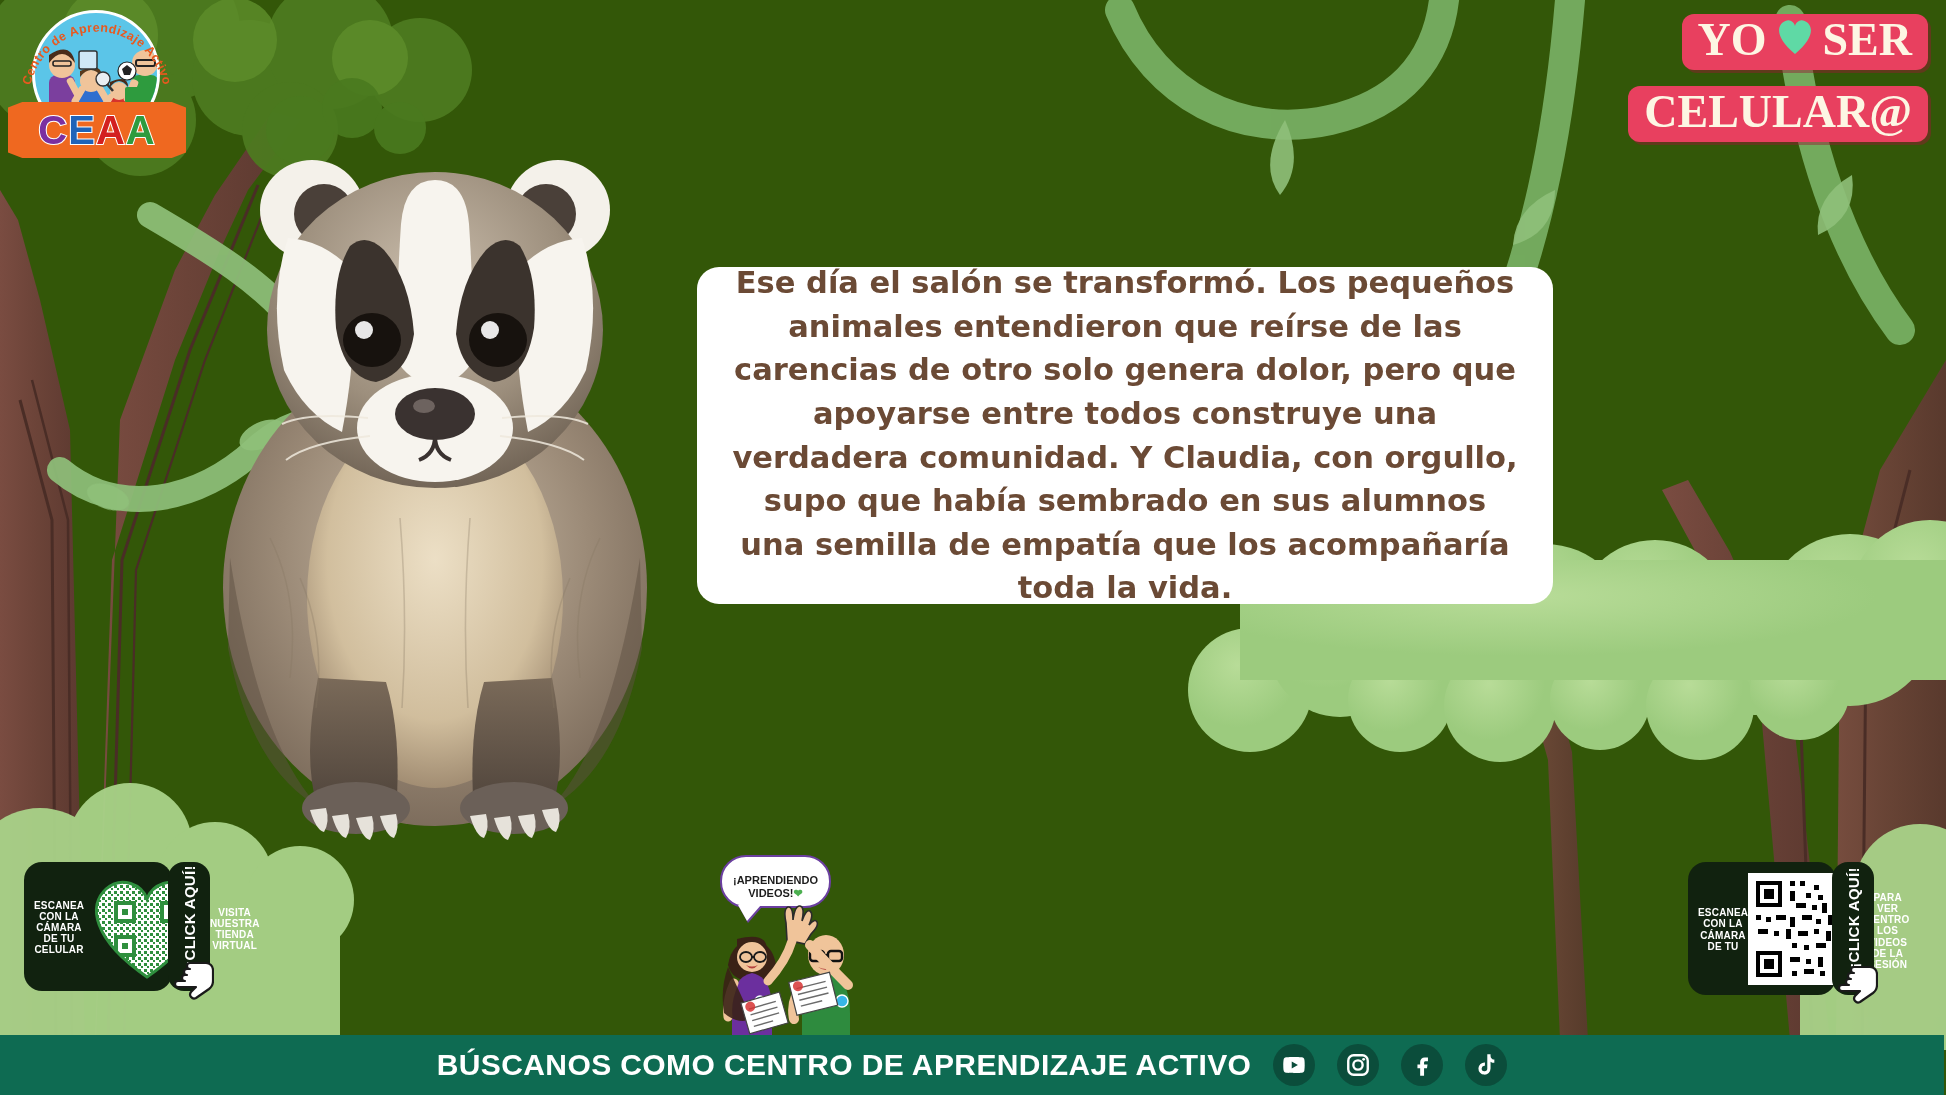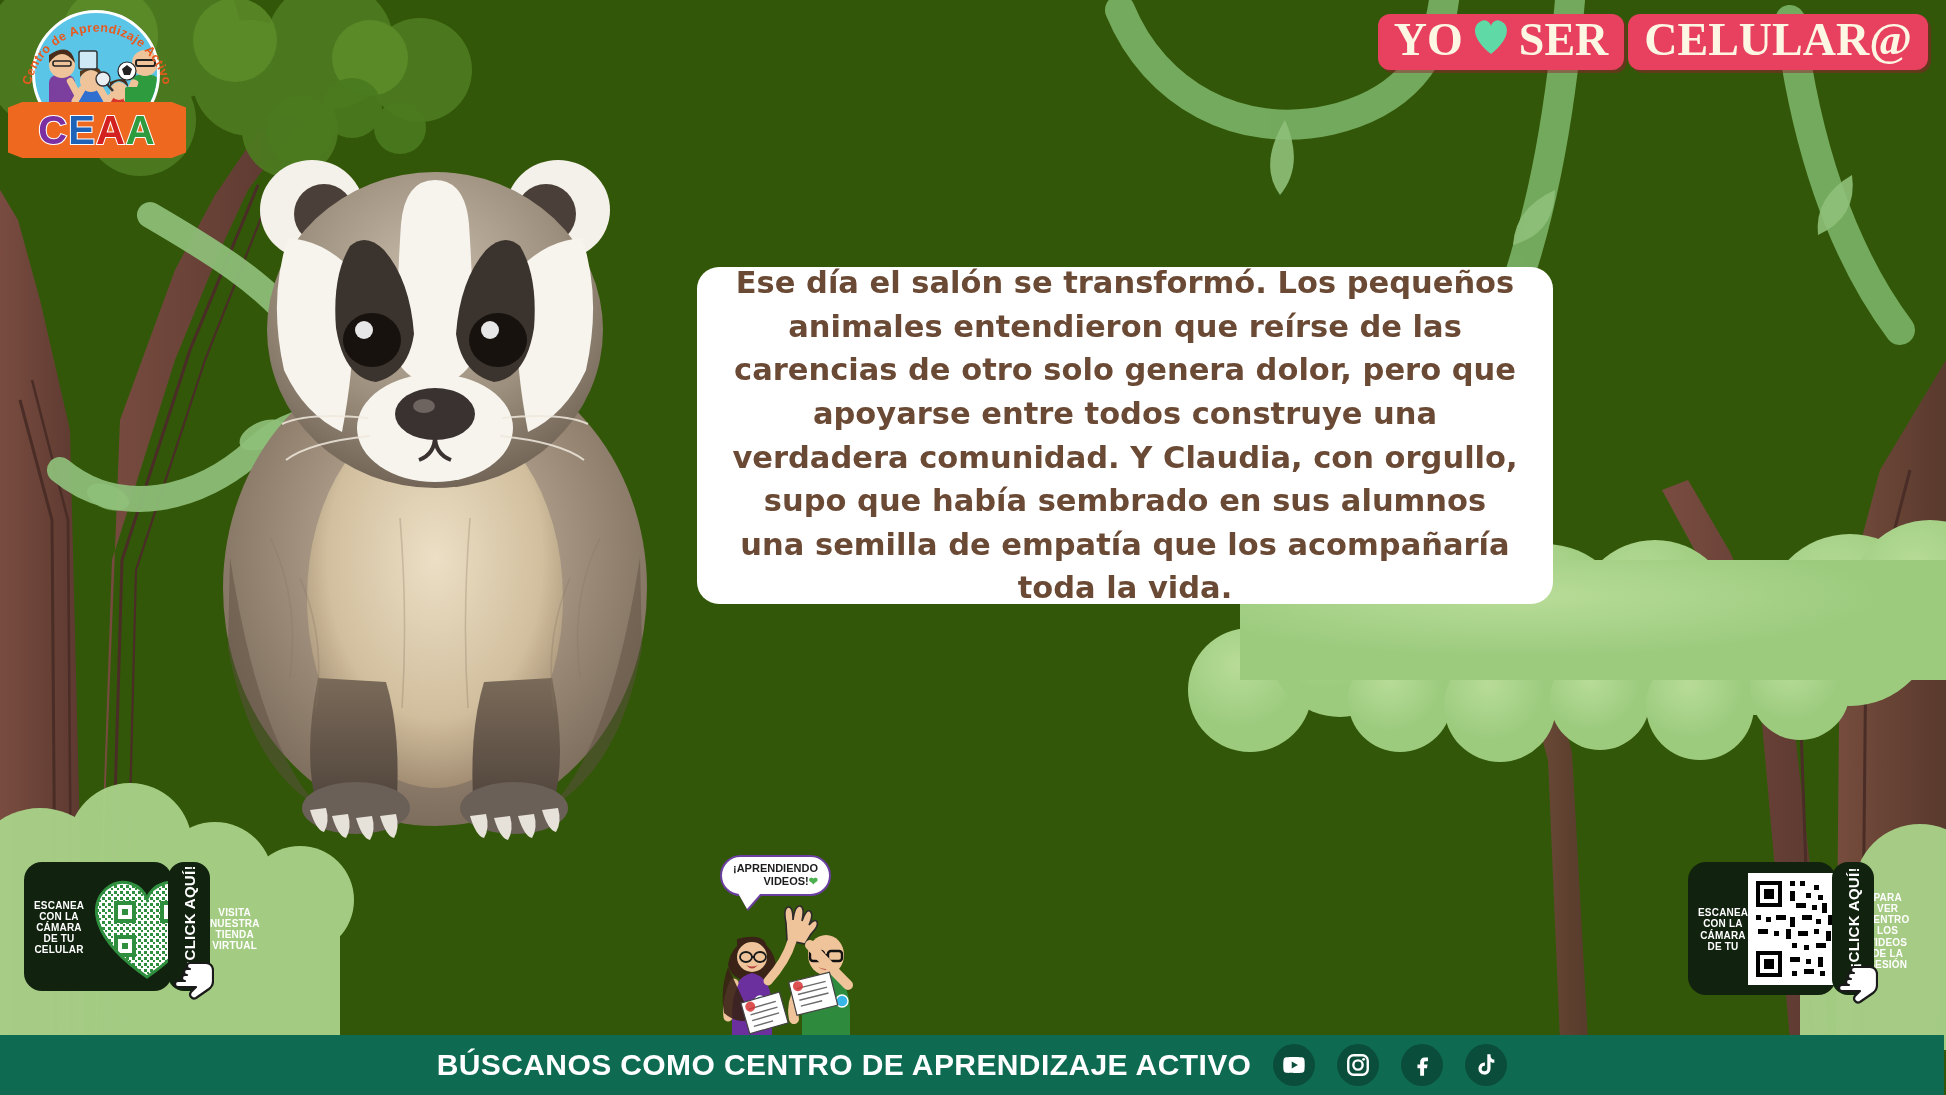--- a/index.html
+++ b/index.html
@@ -54,21 +54,21 @@
     font-family: "Liberation Sans", sans-serif;
     -webkit-text-stroke: 2px #ffffff;
     paint-order: stroke fill;
   }
   .c-l1 { color: #7b2fa0; } .c-l2 { color: #1f63b8; }
   .c-l3 { color: #d32020; } .c-l4 { color: #2e9b3e; }
 
   
   .maestro {
     position: absolute; right: 18px; top: 14px;
-    display: flex; flex-direction: row; align-items: flex-end; gap: 4px;
+    display: flex; flex-direction: column; align-items: flex-end; gap: 16px;
   }
   .m-line {
     background: #e8405f;
     border-radius: 12px;
     padding: 3px 16px 7px 16px;
     color: #fdf6e3;
     font-family: "Liberation Serif", serif;
     font-weight: bold;
     font-size: 46px;
     line-height: 1.0;
@@ -138,22 +138,22 @@
   }
   #qr-left  { left: 24px;  top: 862px; }
   #qr-right { left: 1688px; top: 862px; }
 
   
   .teachers { position: absolute; left: 708px; top: 855px; width: 182px; height: 180px; }
   .bubble {
     position: absolute; left: 12px; top: 0;
     background: #ffffff; border: 2px solid #6b3fa0;
     border-radius: 26px;
-    padding: 5px 11px 6px 11px;
-    text-align: right;
+    padding: 17px 11px 6px 11px;
+    text-align: center;
   }
   .bubble-txt {
     font-size: 11px; font-weight: bold; color: #1c1c1c;
     line-height: 1.18; white-space: nowrap;
   }
   .bubble:after {
     content: ""; position: absolute; left: 16px; bottom: -15px;
     width: 0; height: 0;
     border-left: 9px solid transparent;
     border-right: 14px solid transparent;

